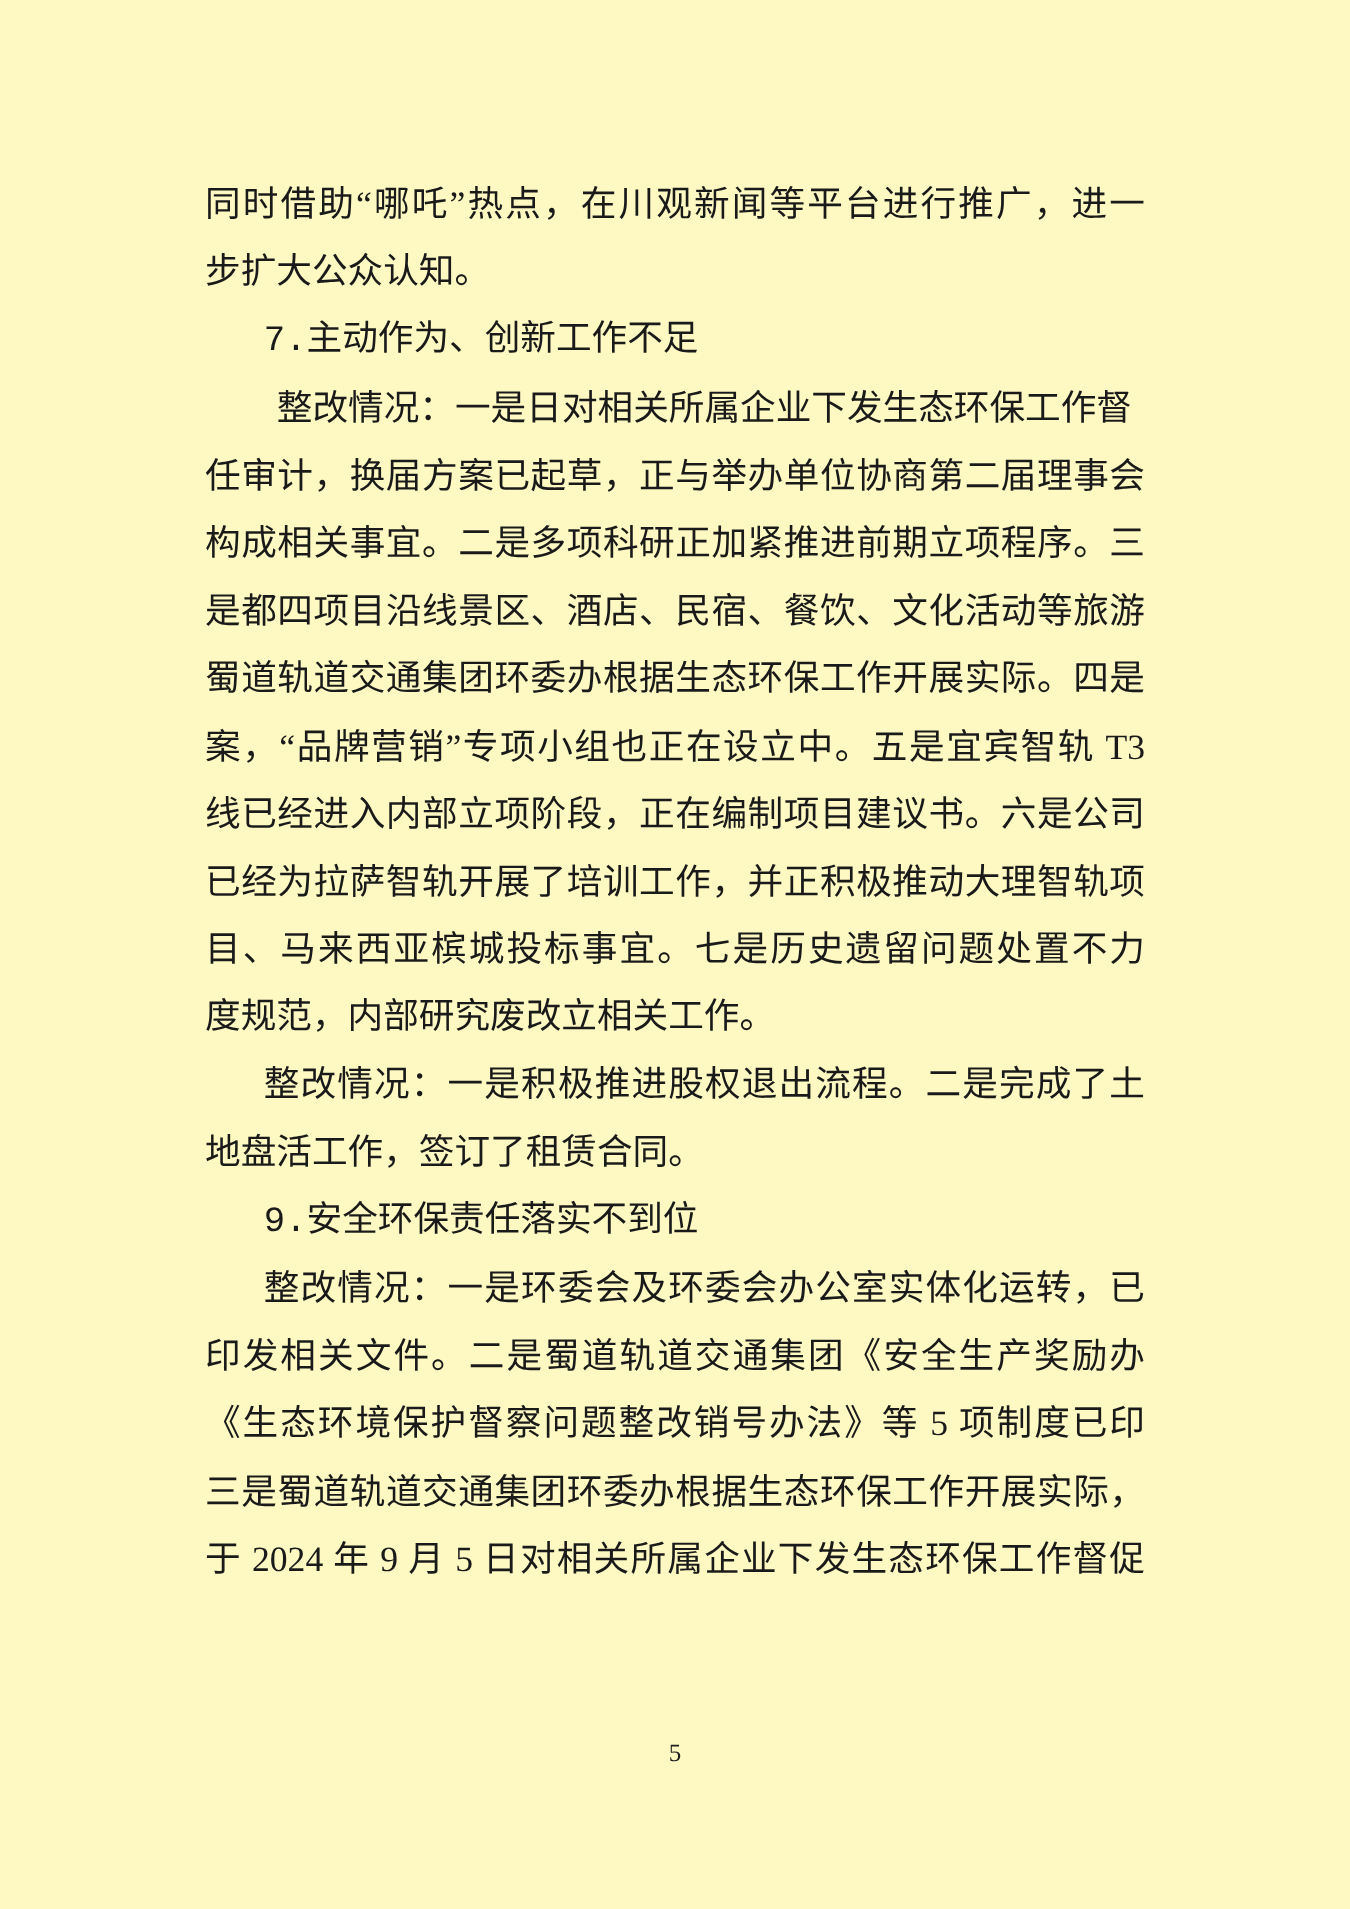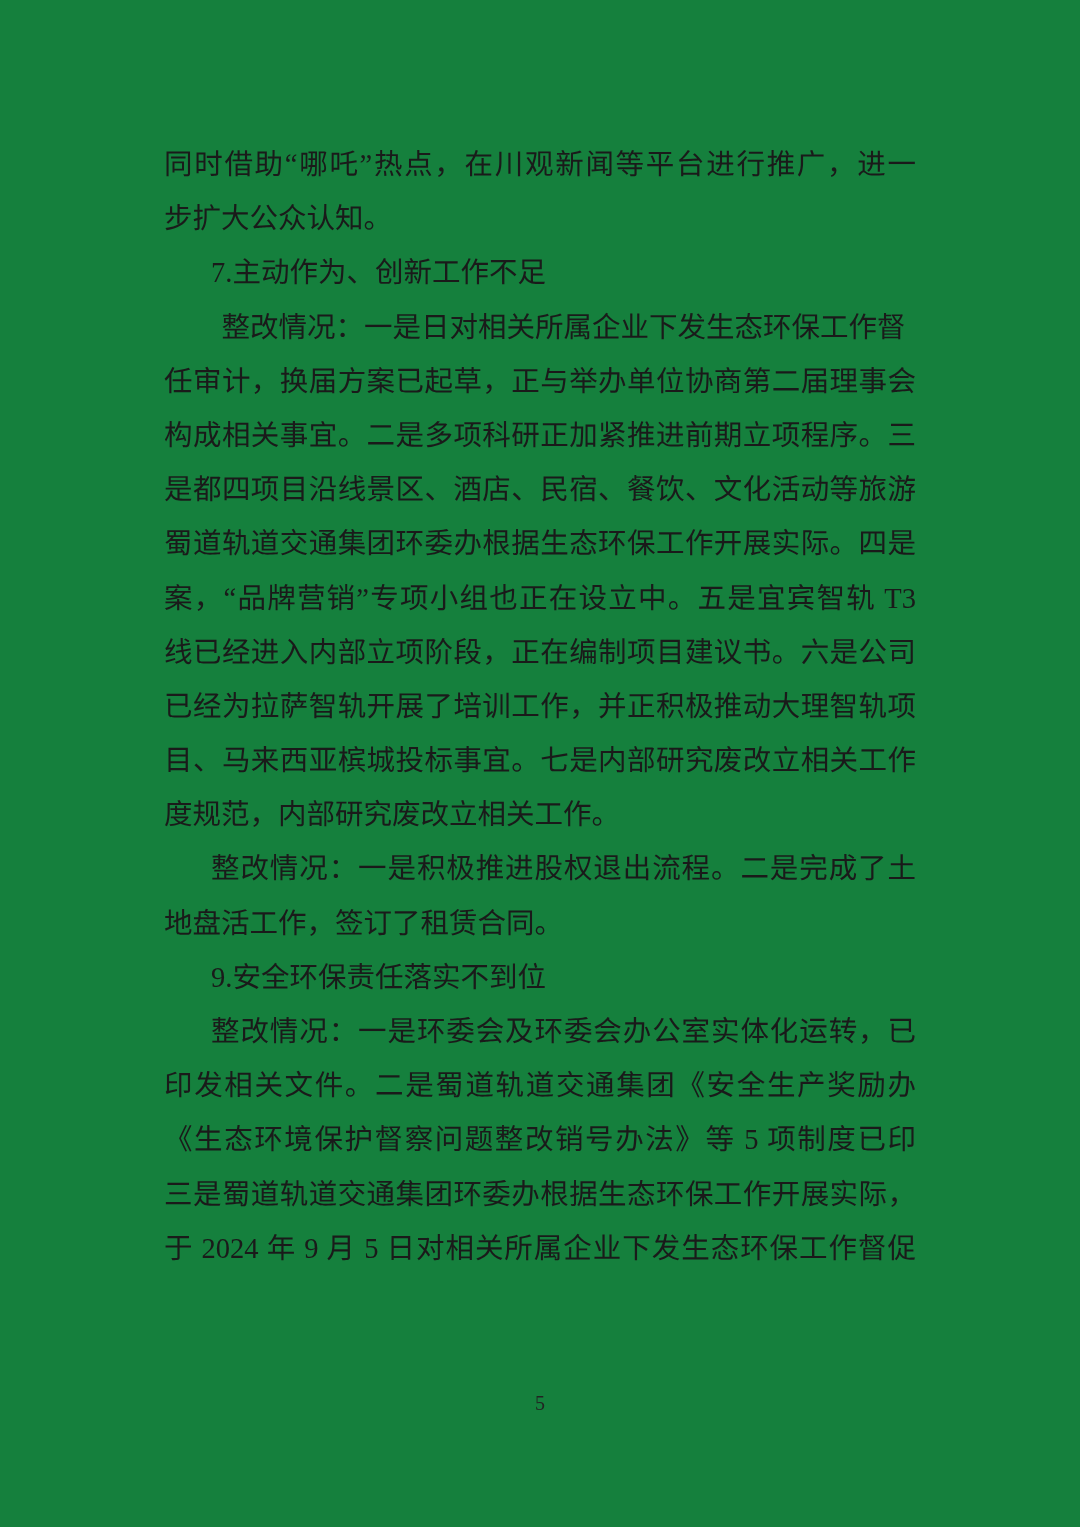--- a/index.html
+++ b/index.html
@@ -4,21 +4,21 @@
 <style>
   html, body {
     margin: 0;
     padding: 0;
     background: #ffffff;
   }
   .page {
     position: relative;
     width: 1080px;
     height: 1527px;
-    background: #15803d;
+    background: #fef9c3;
     overflow: hidden;
     font-family: "Liberation Serif", "DejaVu Serif", serif;
     color: #1a1a1a;
   }
   .textblock {
     position: absolute;
     left: 164px;
     top: 138px;
     width: 752px;
   }
@@ -26,20 +26,21 @@
     font-size: 28.5px;
     height: 54.2px;
     line-height: 54.2px;
     text-align: justify;
     text-align-last: justify;
     overflow: hidden;
   }
   .line.endline {
     text-align: left;
     text-align-last: left;
+    font-family: Liberation Mono, monospace;
   }
   .line.indent {
     padding-left: 47px;
     text-align: center;
   }
   .run { font-weight: normal; }
   .run.b { font-weight: normal; }
   .footer {
     position: absolute;
     left: 0;
@@ -60,21 +61,21 @@
       <div class="line endline"><span class="run">步扩大公众认知。</span></div>
       <div class="line endline indent"><span class="run">7.主动作为、创新工作不足</span></div>
       <div class="line indent"><span class="run">整改情况：</span><span class="run b">一是</span><span class="run">日对相关所属企业下发生态环保工作督促</span></div>
       <div class="line"><span class="run">任审计，换届方案已起草，正与举办单位协商第二届理事会</span></div>
       <div class="line"><span class="run">构成相关事宜。</span><span class="run b">二是</span><span class="run">多项科研正加紧推进前期立项程序。</span><span class="run b">三</span></div>
       <div class="line"><span class="run b">是</span><span class="run">都四项目沿线景区、酒店、民宿、餐饮、文化活动等旅游</span></div>
       <div class="line"><span class="run">蜀道轨道交通集团环委办根据生态环保工作开展实际。</span><span class="run b">四是</span><span class="run">正</span></div>
       <div class="line"><span class="run">案，“品牌营销”专项小组也正在设立中。</span><span class="run b">五是</span><span class="run">宜宾智轨 T3</span></div>
       <div class="line"><span class="run">线已经进入内部立项阶段，正在编制项目建议书。</span><span class="run b">六是</span><span class="run">公司</span></div>
       <div class="line"><span class="run">已经为拉萨智轨开展了培训工作，并正积极推动大理智轨项</span></div>
-      <div class="line"><span class="run">目、马来西亚槟城投标事宜。</span><span class="run b">七是</span><span class="run">内部研究废改立相关工作</span></div>
+      <div class="line"><span class="run">目、马来西亚槟城投标事宜。</span><span class="run b">七是</span><span class="run">历史遗留问题处置不力</span></div>
       <div class="line endline"><span class="run">度规范，内部研究废改立相关工作。</span></div>
       <div class="line indent"><span class="run">整改情况：</span><span class="run b">一是</span><span class="run">积极推进股权退出流程。</span><span class="run b">二是</span><span class="run">完成了土</span></div>
       <div class="line endline"><span class="run">地盘活工作，签订了租赁合同。</span></div>
       <div class="line endline indent"><span class="run">9.安全环保责任落实不到位</span></div>
       <div class="line indent"><span class="run">整改情况：</span><span class="run b">一是</span><span class="run">环委会及环委会办公室实体化运转，已</span></div>
       <div class="line"><span class="run">印发相关文件。</span><span class="run b">二是</span><span class="run">蜀道轨道交通集团《安全生产奖励办法》</span></div>
       <div class="line"><span class="run">《生态环境保护督察问题整改销号办法》等 5 项制度已印发。</span></div>
       <div class="line"><span class="run b">三是</span><span class="run">蜀道轨道交通集团环委办根据生态环保工作开展实际，</span></div>
       <div class="line"><span class="run">于 2024 年 9 月 5 日对相关所属企业下发生态环保工作督促</span></div>
     </div>

